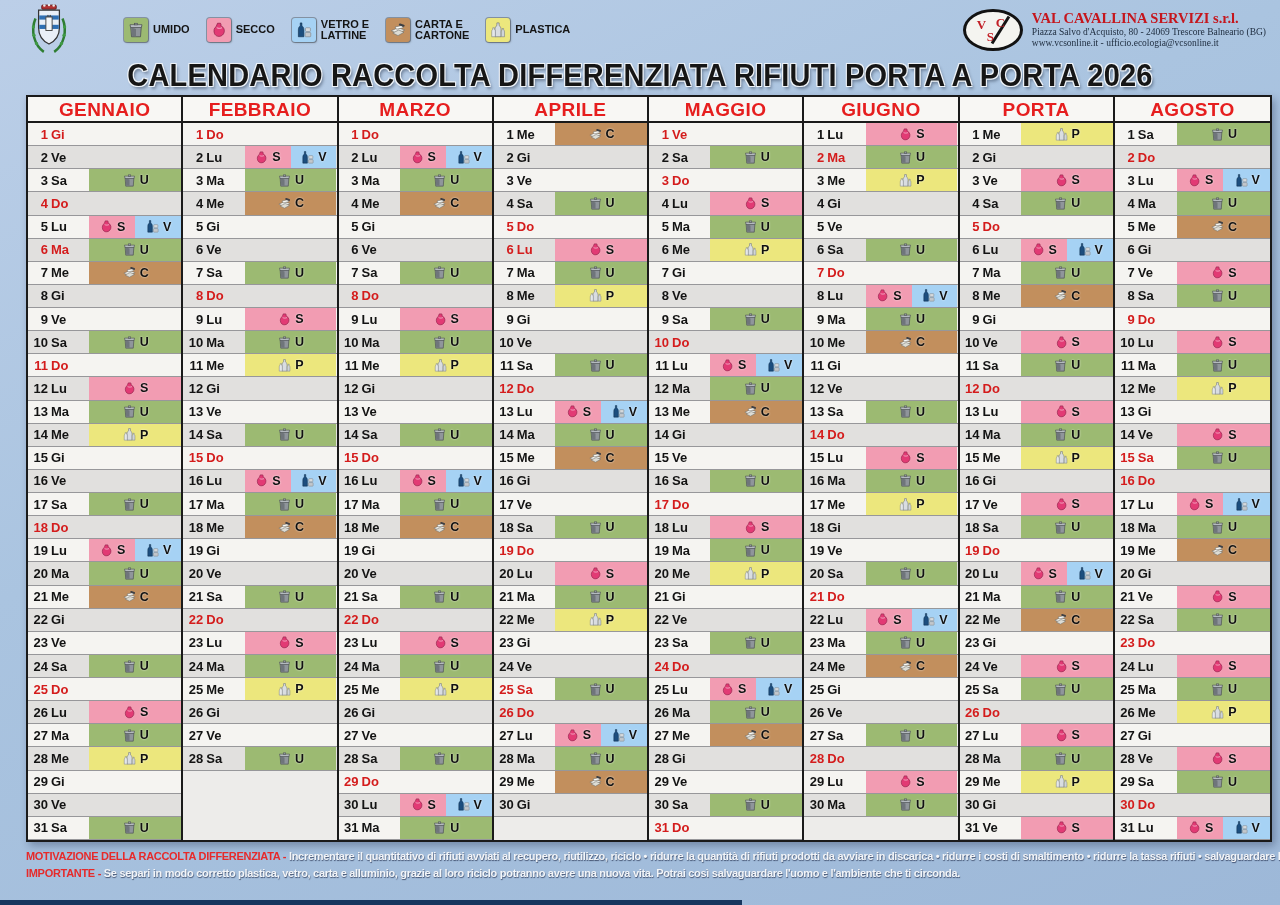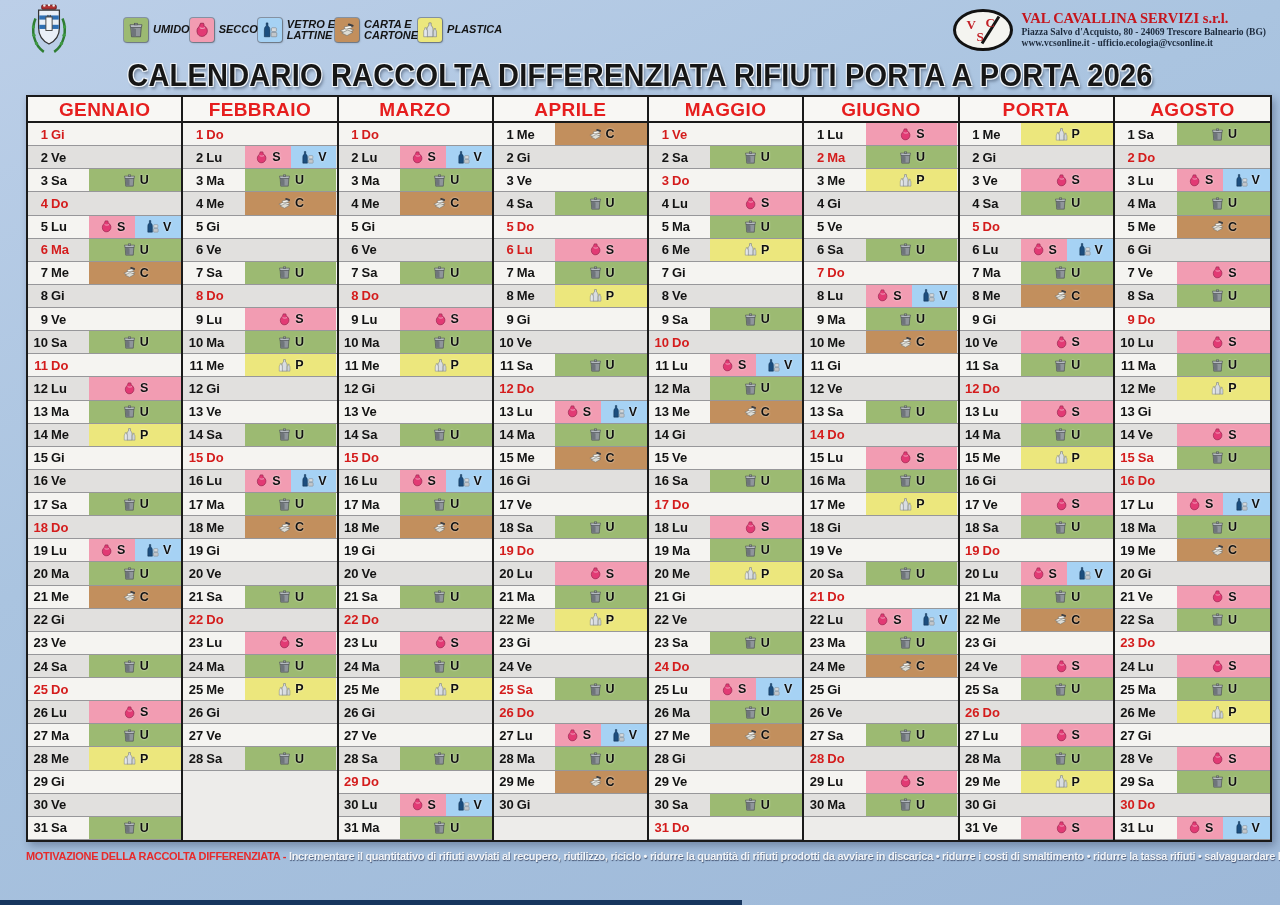--- a/index.html
+++ b/index.html
@@ -6,42 +6,42 @@
   html,body { margin:0; padding:0; }
   body {
     width:1280px; height:905px; overflow:hidden; position:relative;
     background: linear-gradient(155deg,#bccfe8 0%,#aac4e0 40%,#9db8d8 100%);
     font-family:"Liberation Sans", sans-serif;
   }
   
   .header { height:58px; display:flex; align-items:center; padding:2px 14px 0 26px; }
   .muni { display:flex; align-items:center; gap:7px; }
   .muni-name { font-weight:bold; font-size:15px; line-height:1.15; color:#101010; letter-spacing:.2px; }
-  .legend { display:flex; align-items:center; margin-left:52px;font-style:italic; }
+  .legend { display:flex; align-items:center; gap:17px; margin-left:52px; }
   .legend-item { display:flex; align-items:center; gap:5px; }
   .legend-icon { width:24px; height:24px; border-radius:3px; display:flex; align-items:center; justify-content:center;
                  box-shadow:0 0 0 1px rgba(40,40,40,.35), 1px 1px 2px rgba(0,0,0,.25); }
   .legend-icon svg { width:18px; height:18px; }
   .legend-label { font-weight:bold; font-size:11px; line-height:1.02; color:#141414; white-space:pre-line; }
   .green-number { margin-left:30px; background:#f7faf5; border:2px solid #1d9e3a; border-radius:9px;
                   padding:2px 10px 3px 8px; display:flex; align-items:center; gap:6px;
                   box-shadow:1px 1px 2px rgba(0,0,0,.25); }
   .gn-icon svg { width:24px; height:24px; display:block; }
   .gn-col { display:flex; flex-direction:column; align-items:flex-start; }
   .gn-label { color:#18962f; font-weight:bold; font-size:8.5px; border-bottom:1px solid #18962f; padding-right:26px; }
   .gn-number { color:#18962f; font-weight:800; font-size:19px; letter-spacing:.4px; line-height:1.05; }
   .company { margin-left:auto; display:flex; align-items:center; gap:9px; }
   .vcs-logo { width:60px; height:42px; border:3px solid #121212; border-radius:50%; background:#f4f4f0;
               position:relative; flex:0 0 auto; }
   .vcs-logo span { position:absolute; font-family:"Liberation Serif", serif; font-weight:bold; color:#c22027; font-size:13px; }
   .vcs-v { left:11px; top:5px; } .vcs-c { left:30px; top:3px; } .vcs-s { left:21px; bottom:3px; }
   .vcs-pen { position:absolute; width:3px; height:32px; background:#141414; transform:rotate(32deg); left:33px; top:2px; }
   .company-text { font-family:"Liberation Serif", serif; }
   .company-name { color:#c5161d; font-weight:bold; font-size:14.5px; line-height:1.15; }
-  .company-line { font-size:9.5px; color:#1c2a3c; font-weight:bold; line-height:1.2; }
+  .company-line { font-size:9.5px; color:#1c2a3c; font-weight:normal; line-height:1.2; }
   
   .title-row { height:34px; }
   .title { text-align:center; font-size:29px; font-weight:800; color:#161616; line-height:34px;
            transform:scaleY(1.1); white-space:nowrap; letter-spacing:.2px;
            text-shadow:-1px -1px 0 #eef3f8, 1px -1px 0 #eef3f8, -1px 1px 0 #eef3f8, 1px 1px 0 #eef3f8, 2px 3px 3px rgba(10,20,40,.4); }
   
   #calendar { margin:3px 8px 0 26px; height:747px; display:grid; grid-template-columns:repeat(8,1fr);
               border:2px solid #1a1a1a; background:#ecebe8; box-shadow:3px 4px 8px rgba(10,20,50,.3); }
   .month-column { border-right:2px solid #1a1a1a; display:flex; flex-direction:column; background:#edecea; min-width:0; }
   .month-column:last-child { border-right:none; }
@@ -3067,15 +3067,19 @@
         </div>
       </div>
     </div>
   </div>
 
 <div class="footer">
   <div class="f-line">
     <span class="f-label">MOTIVAZIONE DELLA RACCOLTA DIFFERENZIATA -</span>
     <span class="f-text">Incrementare il quantitativo di rifiuti avviati al recupero, riutilizzo, riciclo • ridurre la quantità di rifiuti prodotti da avviare in discarica • ridurre i costi di smaltimento • ridurre la tassa rifiuti • salvaguardare l'uomo e l'ambiente.</span>
   </div>
+  <div class="f-line">
+    <span class="f-label">IMPORTANTE -</span>
+    <span class="f-text">Se separi in modo corretto plastica, vetro, carta e alluminio, grazie al loro riciclo potranno avere una nuova vita. Potrai così salvaguardare l'uomo e l'ambiente che ti circonda.</span>
+  </div>
 </div>
 
 <div class="bottom-edge"></div>
 
 </body></html>

